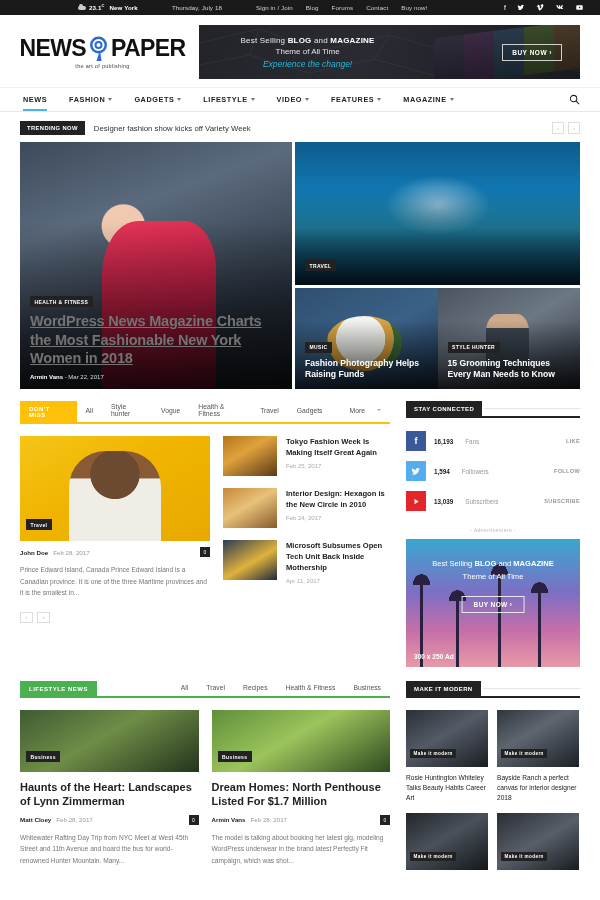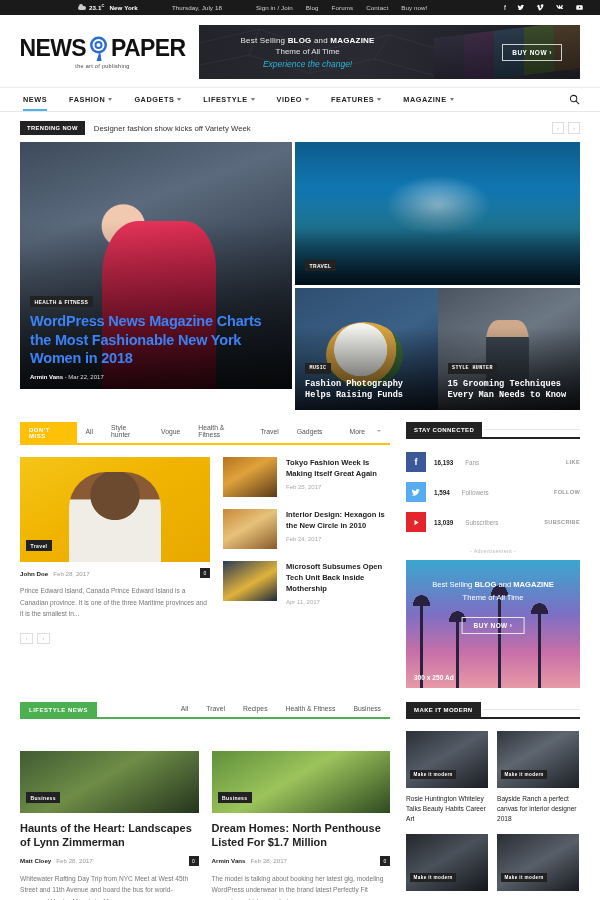--- a/index.html
+++ b/index.html
@@ -84,28 +84,28 @@
   .tr-text { font-size:7.8px; color:#333; }
   .tr-arrows { margin-left:auto; display:flex; gap:4px; }
   .tr-arrows span { width:12px; height:12px; border:1px solid #ddd; color:#bbb;
                     font-size:6px; display:flex; align-items:center; justify-content:center; }
 
   
   .hero { display:flex; gap:3px; padding:0 20px; }
   .hero-left { width:272px; height:247px; position:relative; overflow:hidden; }
   .hero-right { flex:1; display:flex; flex-direction:column; gap:3px; }
   .hero-top { height:143px; position:relative; overflow:hidden; }
-  .hero-bot { display:flex; gap:0; height:122px;font-family:Liberation Mono, monospace; }
+  .hero-bot { display:flex; gap:0; height:101px; }
   .hero-bot > div { flex:1; position:relative; overflow:hidden; }
   .shade { position:absolute; inset:0;
            background:linear-gradient(to top, rgba(0,0,0,.82) 0%, rgba(0,0,0,.35) 38%, rgba(0,0,0,0) 68%); }
   .cap { position:absolute; left:10px; right:10px; bottom:9px; z-index:3; }
   .cat { display:inline-block; background:#222; color:#fff; font-size:5px;
          font-weight:bold; letter-spacing:.4px; padding:2.5px 4.5px; margin-bottom:5px; }
-  .cap h2 { color:#3b82f6; font-size:14.5px; line-height:1.28; font-weight:bold; letter-spacing:-.2px;}
+  .cap h2 { color:#737373; font-size:14.5px; line-height:1.28; font-weight:bold; letter-spacing:-.2px;text-decoration:underline;}
   .cap h3 { color:#fff; font-size:11.5px; line-height:1.28; font-weight:bold; }
   .cap h4 { color:#fff; font-size:8.6px; line-height:1.3; font-weight:bold; }
   .cap .meta { margin-top:6px; font-size:6px; color:#ddd; }
   .cap .meta b { color:#fff; }
 
   
   .img { position:absolute; inset:0; }
   .im-fashion { background:
       radial-gradient(circle at 38% 34%, #f0c9b0 0 9%, transparent 9.5%),
       linear-gradient(160deg,#3d4a5c 0%,#5b6a7d 30%,#2d3744 70%,#1d242e 100%); }
@@ -193,21 +193,21 @@
            font-size:7.6px; z-index:3; }
   .ad-btn { position:absolute; top:57px; left:50%; transform:translateX(-50%); z-index:3;
             border:1px solid #e8e8e8; color:#fff; font-size:6.5px; font-weight:bold;
             letter-spacing:.4px; padding:4px 11px; }
   .ad-size { position:absolute; left:8px; bottom:7px; color:#fff; font-size:6.6px;
              font-weight:bold; z-index:3; }
 
   
   .life { padding:14px 20px 0; display:flex; gap:16px; }
   .life-main { width:370px; }
-  .life-grid { display:flex; gap:13px; padding-top:4px;margin-top:28px; }
+  .life-grid { display:flex; gap:13px; padding-top:12px; }
   .lcard { flex:1; }
   .lcard-img { height:62px; position:relative; overflow:hidden; }
   .lc1 { background:linear-gradient(150deg,#3f5b33 0%,#6f8d47 45%,#24341d 100%); }
   .lc2 { background:linear-gradient(150deg,#5f8f3a 0%,#9cc45c 45%,#2e4a20 100%); }
   .lcard h3 { font-size:11px; line-height:1.3; margin-top:8px; color:#222; font-weight:bold; }
   .lcard .f-exc { -webkit-line-clamp:3; }
 
   .mim-grid { display:flex; gap:9px; margin-top:12px; flex-wrap:wrap; }
   .mim { width:82px; }
   .mim-img { width:82px; height:57px; position:relative; overflow:hidden; }

